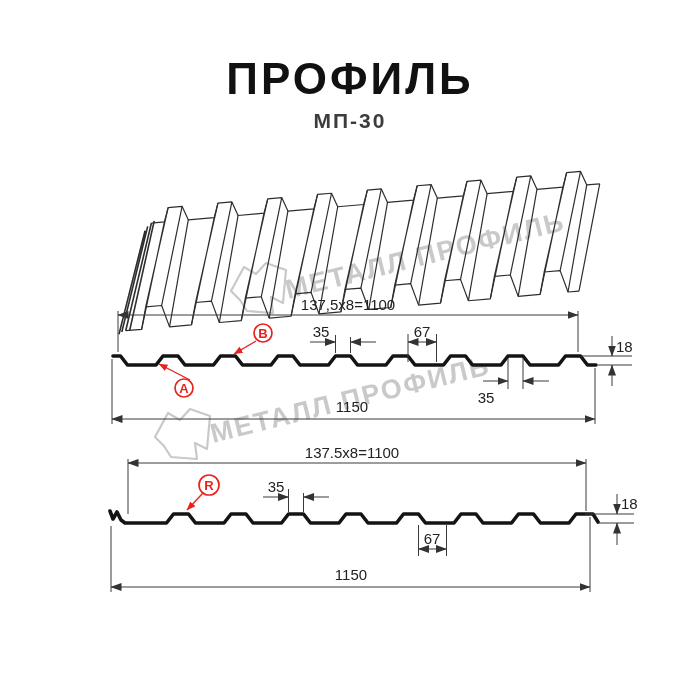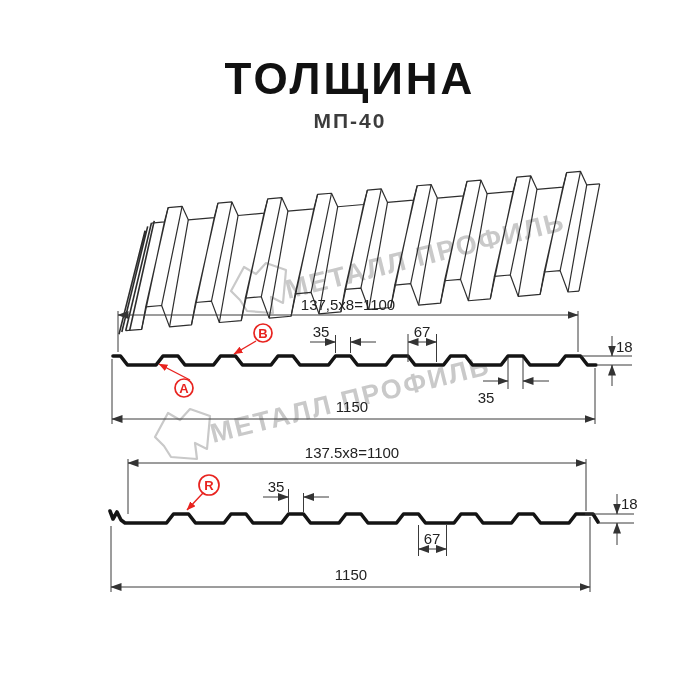--- a/index.html
+++ b/index.html
@@ -24,22 +24,22 @@
   .redline{stroke:#e8231f;stroke-width:1.4;fill:none;}
   .redcircle{stroke:#e8231f;stroke-width:1.7;fill:#fff;}
   .redletter{fill:#e8231f;font-size:13px;font-weight:700;text-anchor:middle;}
   .mid{text-anchor:middle;}
 </style>
 </head>
 <body>
 
 <div class="page">
 
-  <div class="title">ТОЛЩИНА</div>
-  <div class="subtitle">МП-40</div>
+  <div class="title">ПРОФИЛЬ</div>
+  <div class="subtitle">МП-30</div>
 
   <svg width="700" height="700" viewBox="0 0 700 700">
     <defs>
       <marker id="ma" markerWidth="11" markerHeight="8" refX="10.5" refY="4" orient="auto-start-reverse" markerUnits="userSpaceOnUse">
         <path d="M0,0L11,4L0,8Z" fill="#333"></path>
       </marker>
       <marker id="mr" markerWidth="9" markerHeight="7" refX="8.5" refY="3.5" orient="auto-start-reverse" markerUnits="userSpaceOnUse">
         <path d="M0,0L9,3.5L0,7Z" fill="#e8231f"></path>
       </marker>
     </defs>

